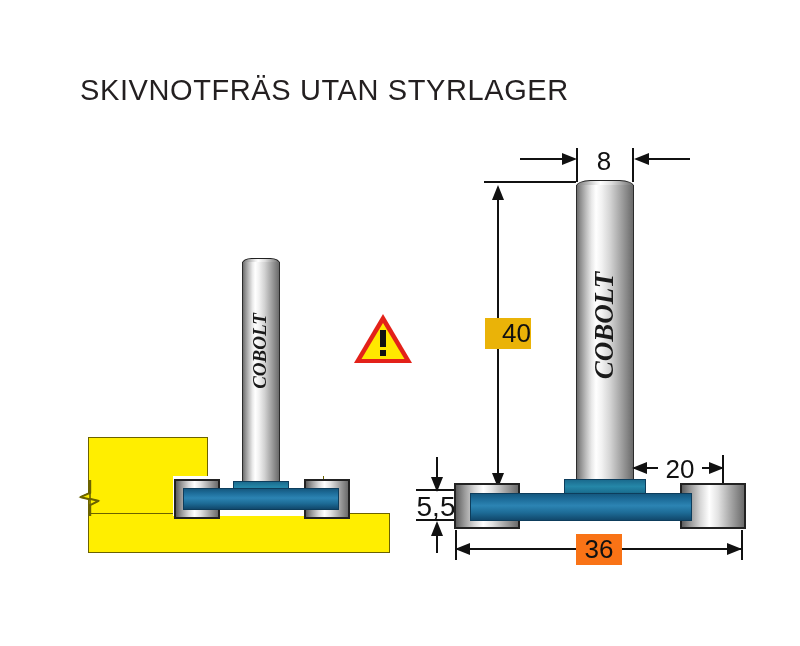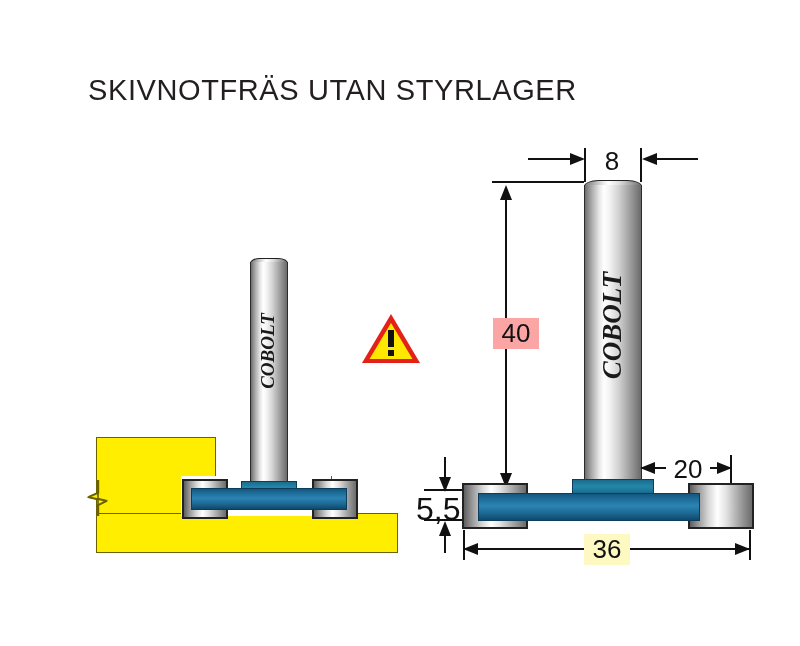--- a/index.html
+++ b/index.html
@@ -1,21 +1,21 @@
 <!DOCTYPE html>
 <html><head>
 <meta charset="utf-8">
 <title>Skivnotfräs utan styrlager</title>
 <style>
   html,body{margin:0;padding:0;background:#ffffff;}
   body{
     width:800px;height:646px;position:relative;overflow:hidden;
     font-family:"Liberation Sans", sans-serif;color:#1b1b1b;
   }
-  #stage{position:absolute;left:16px;top:0;width:784px;height:646px;}
+  #stage{position:absolute;left:8px;top:0;width:784px;height:646px;}
 
   
   .page-title{
     position:absolute;left:72px;top:74px;
     font-size:29px;letter-spacing:.6px;font-weight:400;
     color:#231f20;white-space:nowrap;
   }
 
   
   .dim-label{
@@ -147,21 +147,21 @@
       <div class="dline h" style="left:636px;top:158px;width:46px;"></div>
       <div class="arrow left" style="left:626px;top:153px;"></div>
       <div class="dim-label" style="left:578px;top:146px;width:36px;text-align:center;">8</div>
     </div>
 
     <div>
       <div class="ext h" style="left:476px;top:181px;width:92px;"></div>
       <div class="dline v" style="left:489px;top:188px;height:288px;"></div>
       <div class="arrow up" style="left:484px;top:185px;"></div>
       <div class="arrow down" style="left:484px;top:473px;"></div>
-      <div class="dim-label" style="left:477px;top:318px;width:46px;text-align:center;background:#fca5a5;">40</div>
+      <div class="dim-label" style="left:477px;top:318px;width:46px;text-align:right;background:#eab308;">40</div>
     </div>
 
     <div class="shank-cap" style="left:568px;top:180px;width:56px;height:11px;"></div>
     <div class="shank" style="left:568px;top:185px;width:56px;height:296px;"></div>
     <div class="cobolt" style="left:538px;top:310px;width:116px;text-align:center;font-size:27px;
                 transform:rotate(-90deg);">COBOLT</div>
 
     <div>
       <div class="ext v" style="left:714px;top:455px;height:34px;"></div>
       <div class="dline h" style="left:626px;top:467px;width:90px;"></div>
@@ -170,32 +170,32 @@
       <div class="dim-label" style="left:650px;top:454px;width:44px;text-align:center;background:#fff;">20</div>
     </div>
 
     <div>
       <div class="ext h" style="left:408px;top:489px;width:44px;"></div>
       <div class="ext h" style="left:408px;top:519px;width:44px;"></div>
       <div class="dline v" style="left:428px;top:457px;height:28px;"></div>
       <div class="arrow down" style="left:423px;top:477px;"></div>
       <div class="dline v" style="left:428px;top:525px;height:28px;"></div>
       <div class="arrow up" style="left:423px;top:521px;"></div>
-      <div class="dim-label" style="left:400px;top:491px;width:56px;text-align:left;font-size:32px;">5,5</div>
+      <div class="dim-label" style="left:400px;top:491px;width:56px;text-align:center;font-size:28px;">5,5</div>
     </div>
 
     <div class="collar" style="left:556px;top:479px;width:80px;height:16px;"></div>
 
     <div class="tip" style="left:446px;top:483px;width:62px;height:42px;"></div>
     <div class="tip" style="left:672px;top:483px;width:62px;height:42px;"></div>
 
     <div class="disc" style="left:462px;top:493px;width:220px;height:26px;"></div>
 
     <div>
       <div class="ext v" style="left:447px;top:530px;height:30px;"></div>
       <div class="ext v" style="left:733px;top:530px;height:30px;"></div>
       <div class="dline h" style="left:449px;top:548px;width:284px;"></div>
       <div class="arrow left" style="left:447px;top:543px;"></div>
       <div class="arrow right" style="left:719px;top:543px;"></div>
-      <div class="dim-label" style="left:568px;top:534px;width:46px;text-align:center;background:#fef9c3;">36</div>
+      <div class="dim-label" style="left:568px;top:534px;width:46px;text-align:center;background:#f97316;">36</div>
     </div>
   </div>
 </div>
 
 </body></html>

